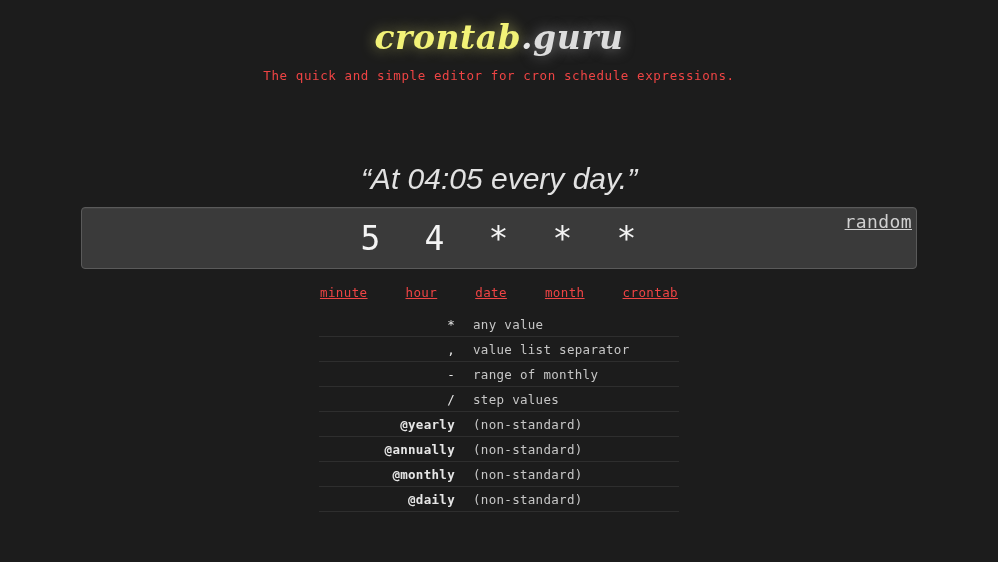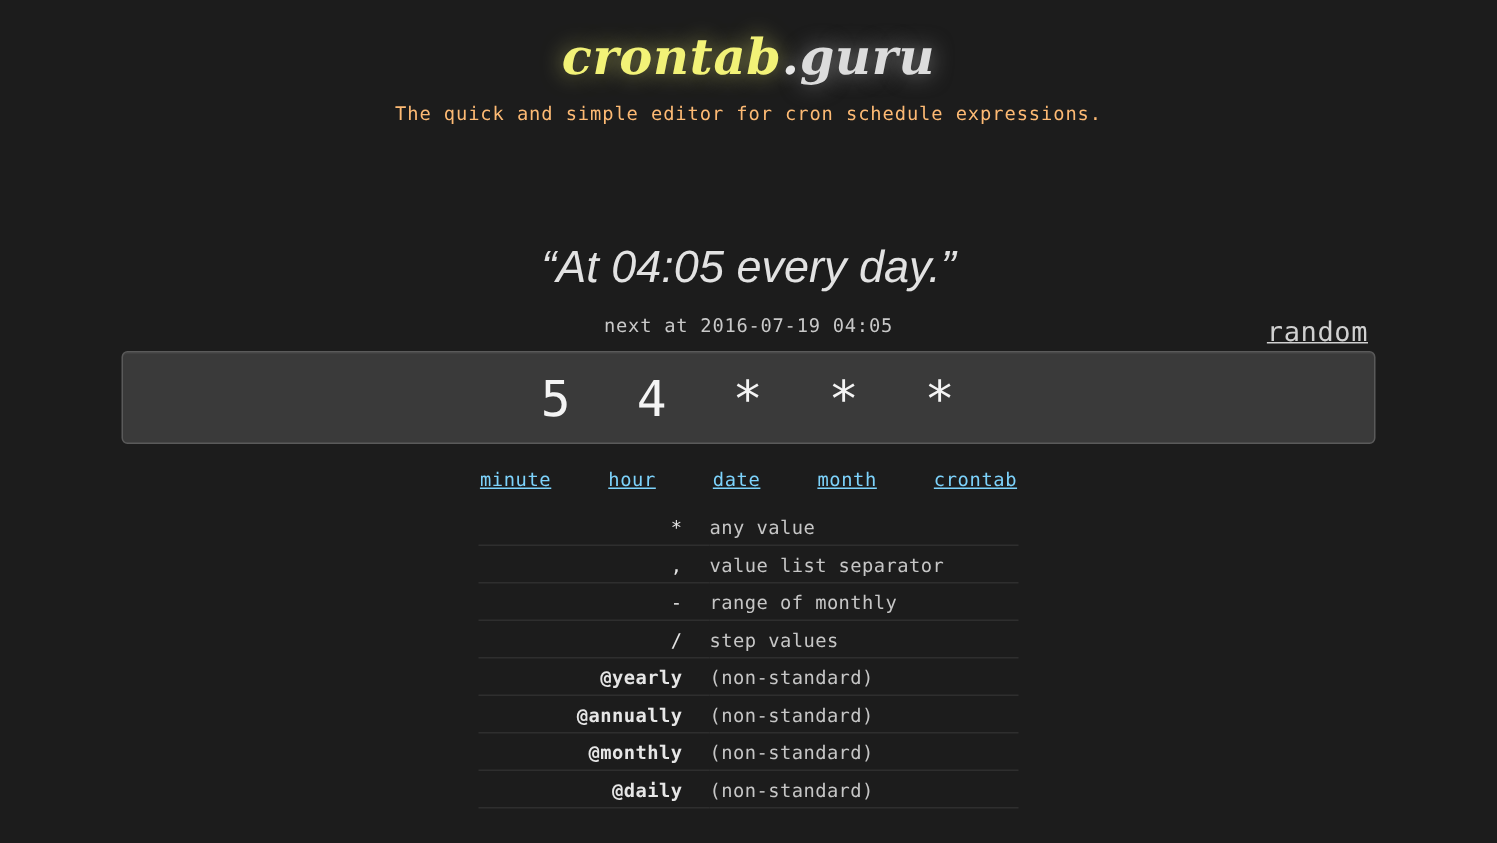--- a/index.html
+++ b/index.html
@@ -40,21 +40,21 @@
     color: #e8e8e8;
     text-shadow: 0 0 12px rgba(220,220,220,0.45);
   }
   .site-title .t-guru {
     color: #dcdcdc;
     text-shadow: 0 0 14px rgba(220,220,220,0.5);
   }
   .tagline {
     text-align: center;
     font-size: 12.5px;
-    color: #fdba74;
+    color: #ef4444;
     letter-spacing: 0.6px;
     margin-top: 10px;
   }
 
   
   .description {
     text-align: center;
     font-family: Liberation Sans, sans-serif;
     font-style: italic;
     font-size: 30px;
@@ -114,21 +114,21 @@
 
   
   .field-labels {
     display: flex;
     justify-content: center;
     gap: 38px;
     margin-top: 16px;
     font-size: 12.5px;
   }
   .field-labels a {
-    color: #7dd3fc;
+    color: #ef4444;
     text-decoration: underline;
     cursor: pointer;
     letter-spacing: 0.4px;
   }
 
   
   .legend {
     margin: 12px auto 0 auto;
     width: 360px;
     border-collapse: collapse;
@@ -164,21 +164,20 @@
 <div class="page">
 
   <h1 class="site-title">
     <span class="t-crontab">crontab</span><span class="t-dot">.</span><span class="t-guru">guru</span>
   </h1>
 
   <div class="tagline">The quick and simple editor for cron schedule expressions.</div>
 
   <div class="description">“At 04:05 every day.”</div>
 
-  <div class="next-run">next at 2016-07-19 04:05</div>
 
   <a class="random-link">random</a>
 
   <div class="expr-wrap">
     <div class="expr-box">
       <div class="expr-field">
         <span class="cell">5</span>
         <span class="cell">4</span>
         <span class="cell">*</span>
         <span class="cell">*</span>

